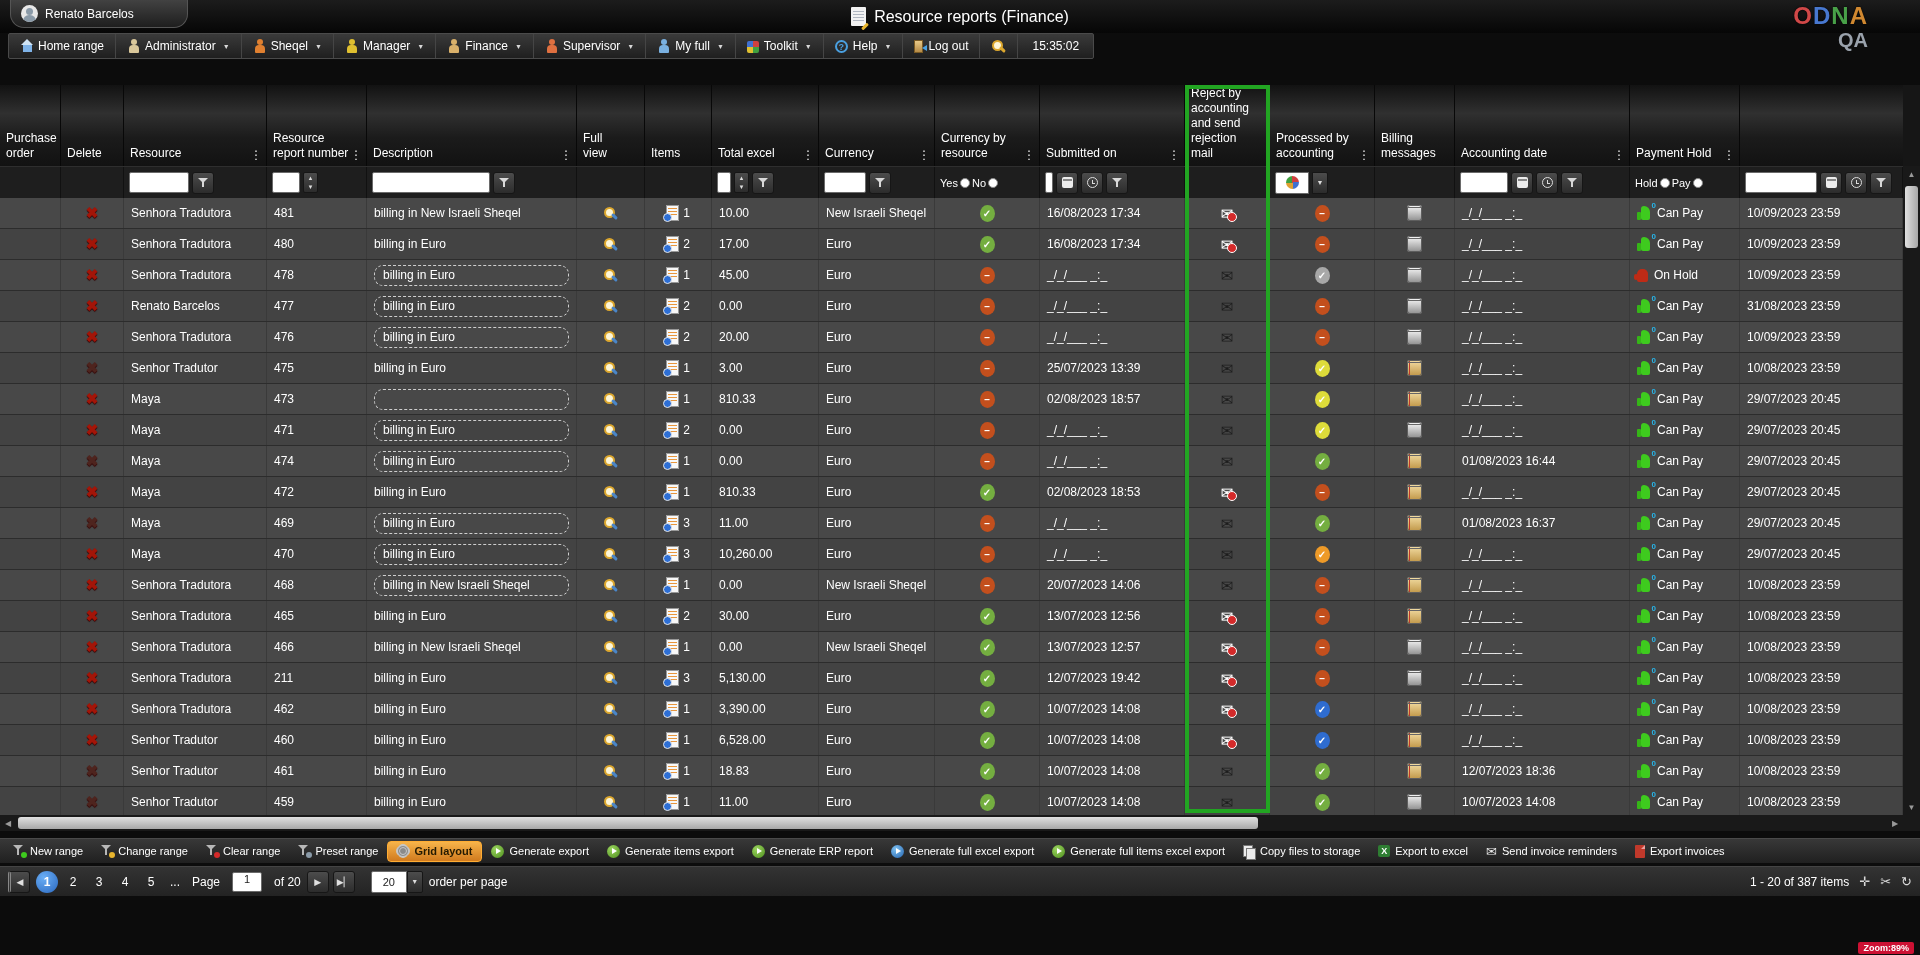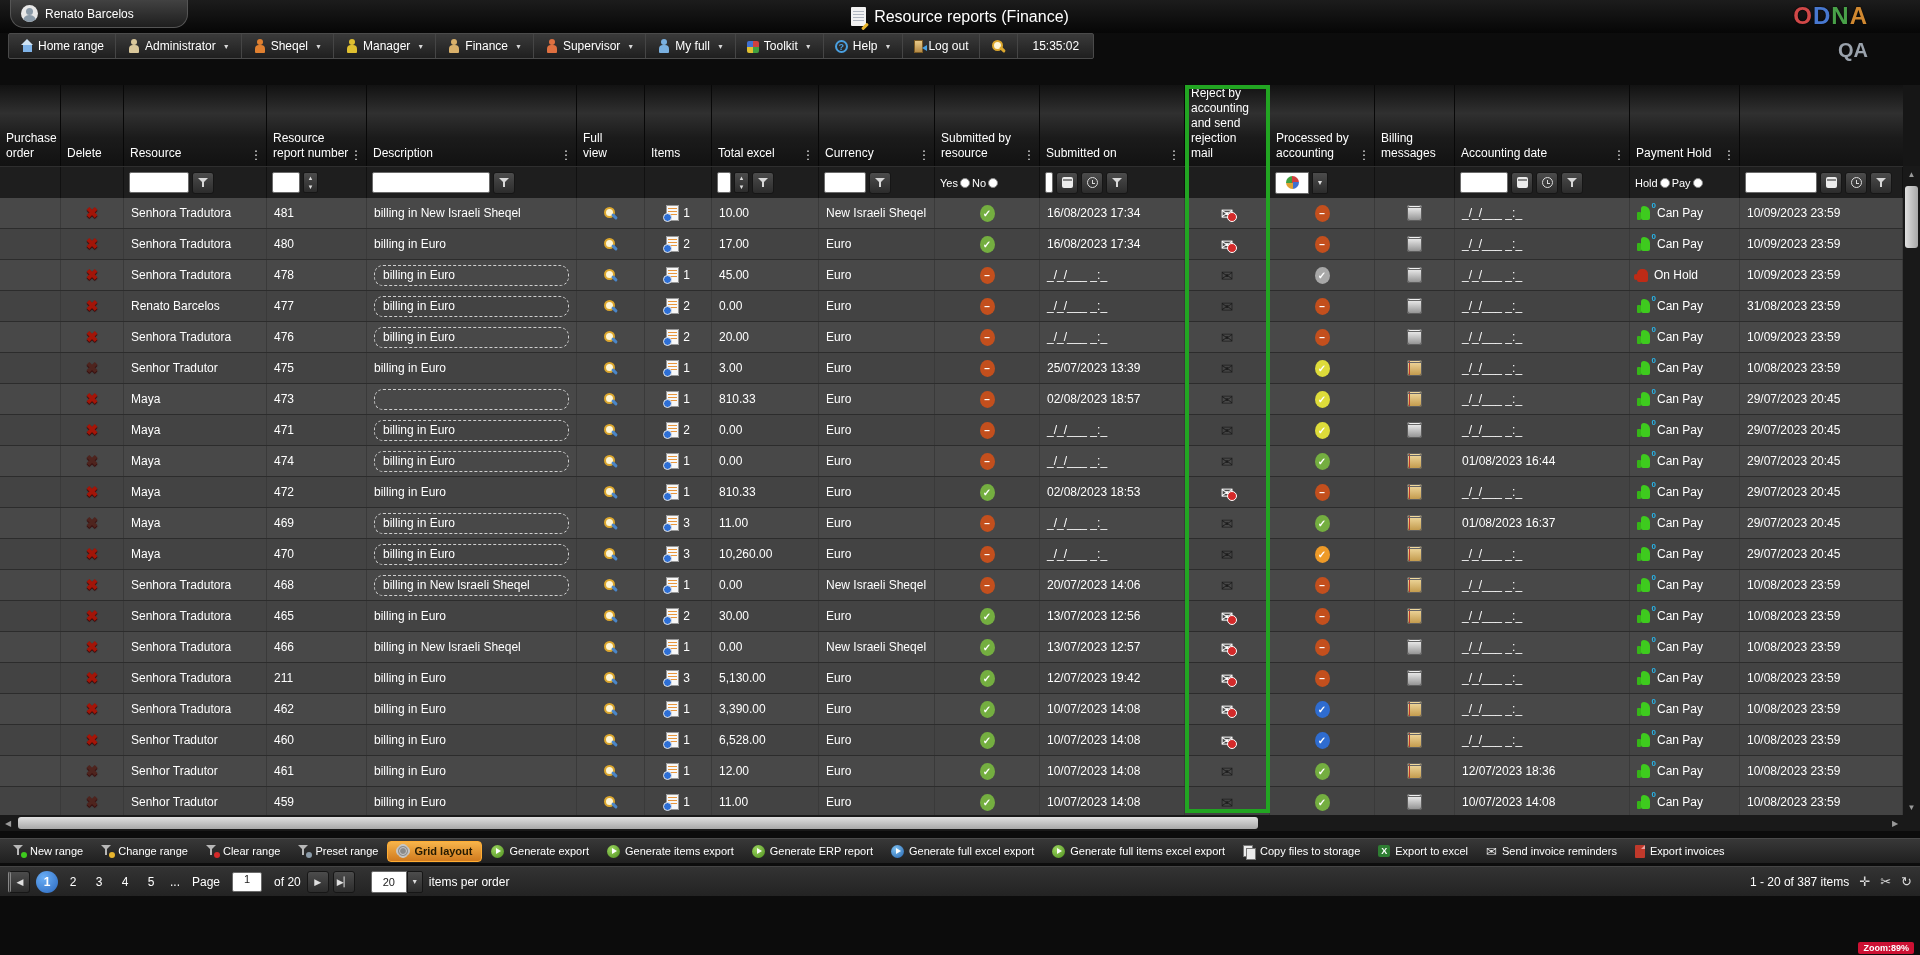--- a/index.html
+++ b/index.html
@@ -21,21 +21,21 @@
             color:#fff; font-size:16px; }
   .doc-icon { width:15px; height:19px; background:#f2f2f2; position:relative; border-radius:1px; }
   .doc-icon::before { content:""; position:absolute; left:2px; right:2px; top:4px; height:10px;
             background:repeating-linear-gradient(180deg,#b0b6c0 0 1px,transparent 1px 3px); }
   .doc-icon::after { content:""; position:absolute; right:-3px; bottom:-2px; width:8px; height:3px; background:#e8b52e; border-radius:1px; transform:rotate(-45deg); }
 
   .logo { position:absolute; top:4px; right:52px; text-align:right; line-height:1; }
   .logo-l1 { font-size:24px; font-weight:700; letter-spacing:1px; text-shadow:0 0 2px #000; }
   .logo-l1 b:nth-child(1){color:#d04848;} .logo-l1 b:nth-child(2){color:#4878d0;}
   .logo-l1 b:nth-child(3){color:#48a048;} .logo-l1 b:nth-child(4){color:#d08830;}
-  .logo-l2 { font-size:20px; font-weight:700; color:#9aa2ac; margin-top:12px; }
+  .logo-l2 { font-size:20px; font-weight:700; color:#9aa2ac; margin-top:2px; }
 
   
   .menubar { position:absolute; top:33px; left:8px; height:26px; display:inline-flex; align-items:stretch;
             background:linear-gradient(#3a3a3a,#1f1f1f); border:1px solid #4a4a4a; border-radius:2px; }
   .mitem { display:flex; align-items:center; gap:5px; padding:0 11px; border-right:1px solid #454545;
             font-size:12px; color:#fff; white-space:nowrap; cursor:default; }
   .mitem:last-child { border-right:none; }
   .caret { font-size:7px; color:#d8d8d8; margin-left:2px; }
   .mi { display:inline-block; position:relative; width:13px; height:14px; flex:0 0 auto; }
   .mi-person::before { content:""; position:absolute; left:4px; top:0; width:6px; height:6px; border-radius:50%; background:var(--c,#d9b06a); }
@@ -273,21 +273,21 @@
         </div>
         <div class="hcell" style="width:107px">
           <span class="hlabel">Total excel</span>
           <span class="col-menu">⋮</span>
         </div>
         <div class="hcell" style="width:116px">
           <span class="hlabel">Currency</span>
           <span class="col-menu">⋮</span>
         </div>
         <div class="hcell" style="width:105px">
-          <span class="hlabel">Submitted by resource</span>
+          <span class="hlabel">Currency by resource</span>
           <span class="col-menu">⋮</span>
         </div>
         <div class="hcell" style="width:145px">
           <span class="hlabel">Submitted on</span>
           <span class="col-menu">⋮</span>
         </div>
         <div class="hcell" style="width:85px">
           <span class="hlabel">Reject by accounting and send rejection mail</span>
         </div>
         <div class="hcell" style="width:105px">
@@ -1154,21 +1154,21 @@
           <div class="cell" style="width:210px">
             <span>billing in Euro</span>
           </div>
           <div class="cell c" style="width:68px">
             <span class="mag"></span>
           </div>
           <div class="cell c" style="width:67px">
             <span class="ditem"></span>
             <span>1</span>
           </div>
-          <div class="cell" style="width:107px">12.00</div>
+          <div class="cell" style="width:107px">18.83</div>
           <div class="cell" style="width:116px">Euro</div>
           <div class="cell c" style="width:105px">
             <span class="st st-yes">✓</span>
           </div>
           <div class="cell" style="width:145px">10/07/2023 14:08</div>
           <div class="cell c" style="width:85px">
             <span class="mail">✉</span>
           </div>
           <div class="cell c" style="width:105px">
             <span class="st st-green">✓</span>
@@ -1311,21 +1311,21 @@
     <span class="pbtn" style="border-left:3px double #888">◀</span>
     <span id="pages"><span class="pnum cur">1</span><span class="pnum">2</span><span class="pnum">3</span><span class="pnum">4</span><span class="pnum">5</span></span>
     <span class="pag-label">...</span>
     <span class="pag-label">Page</span>
     <span class="pinput">1</span>
     <span class="pag-label">of 20</span>
     <span class="pbtn">▶</span>
     <span class="pbtn">▶▏</span>
     <span class="psel">20</span>
     <span class="ddbtn">▼</span>
-    <span class="pag-label">items per order</span>
+    <span class="pag-label">order per page</span>
     <span class="pager-right">
       <span>1 - 20 of 387 items</span>
       <span class="pricon">✛</span>
       <span class="pricon">✂</span>
       <span class="pricon">↻</span>
     </span>
   </div>
 
   <div class="zoom-badge">Zoom:89%</div>
 

